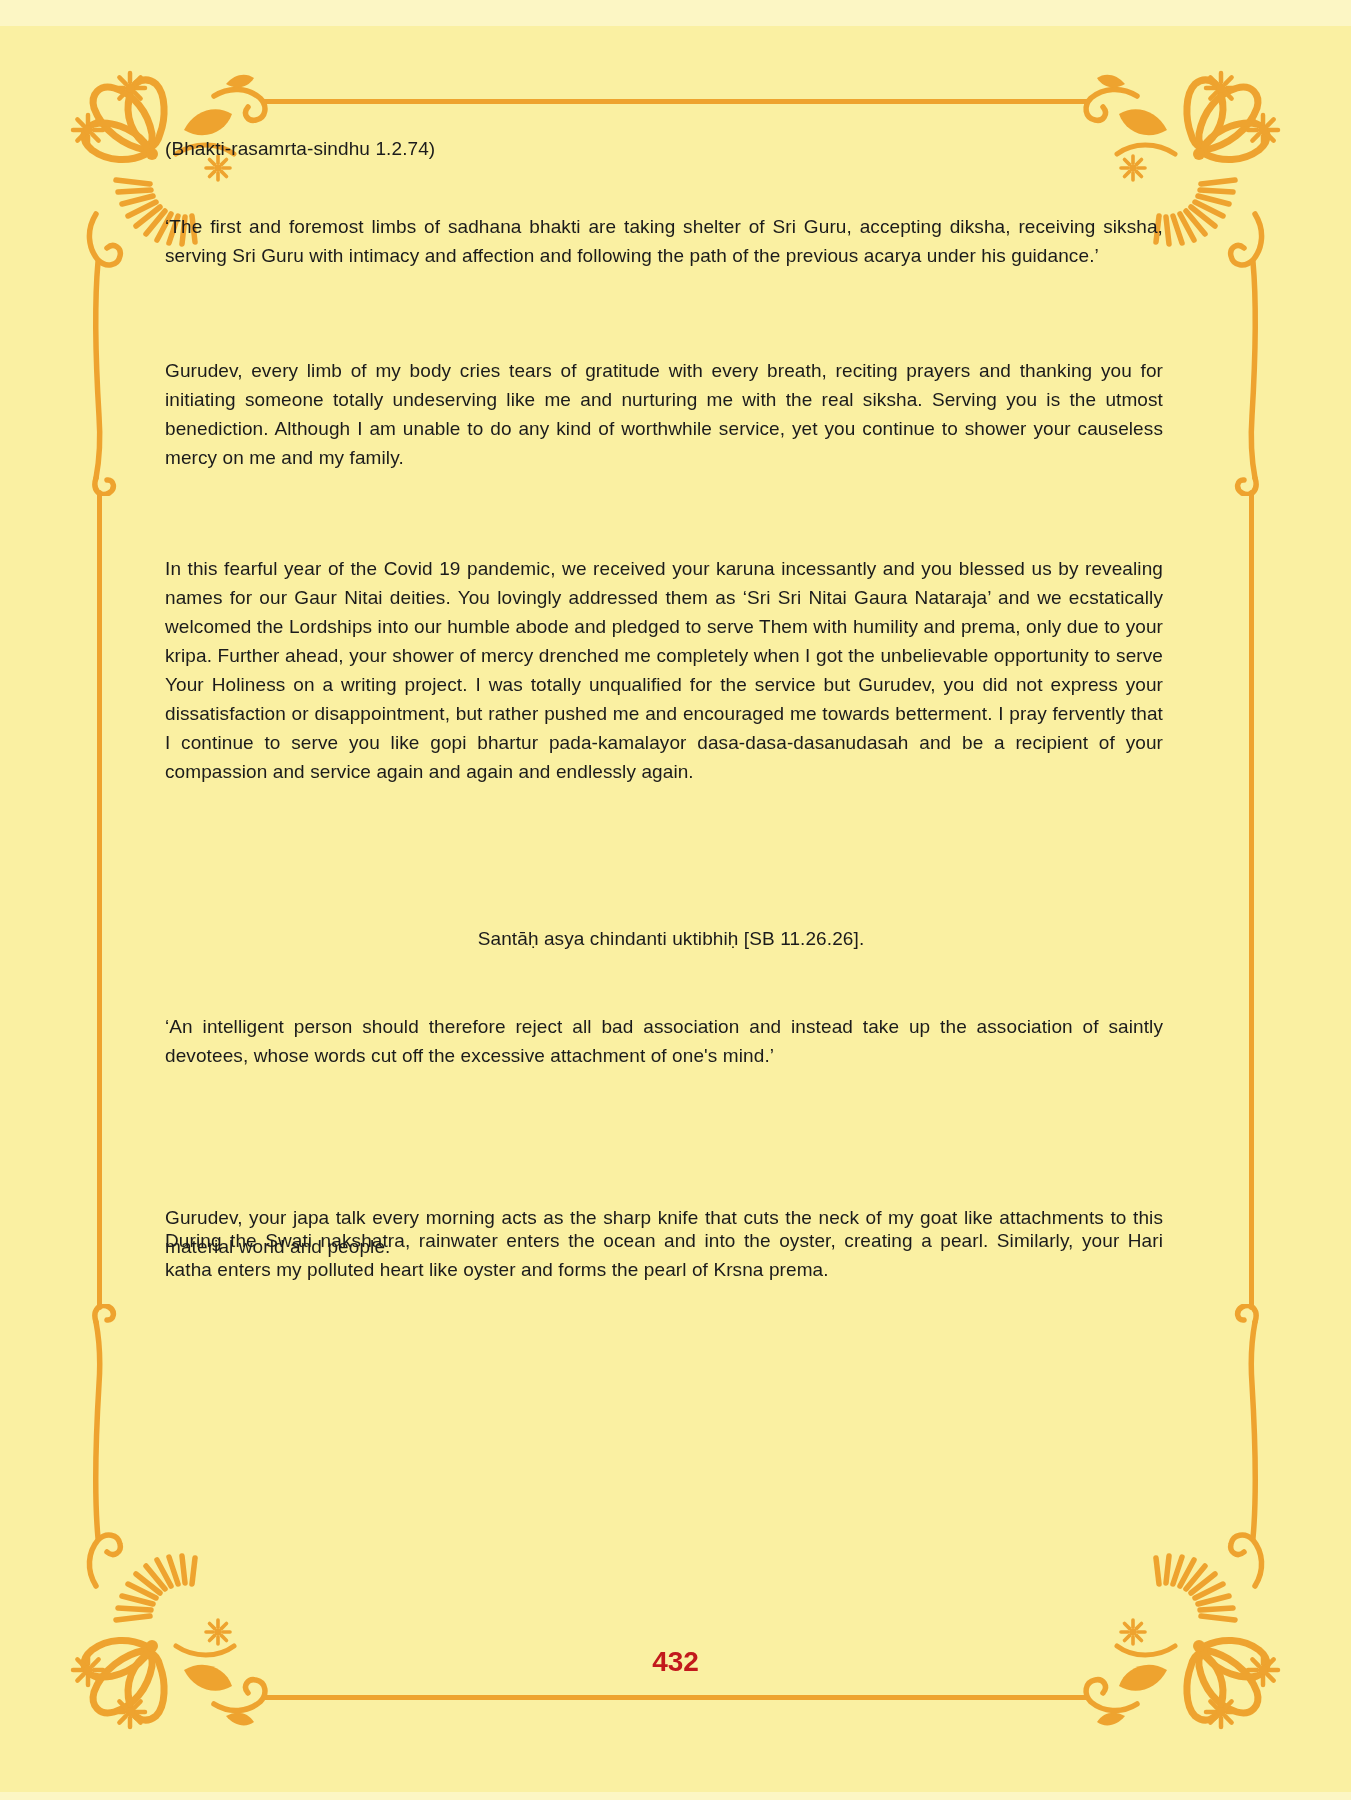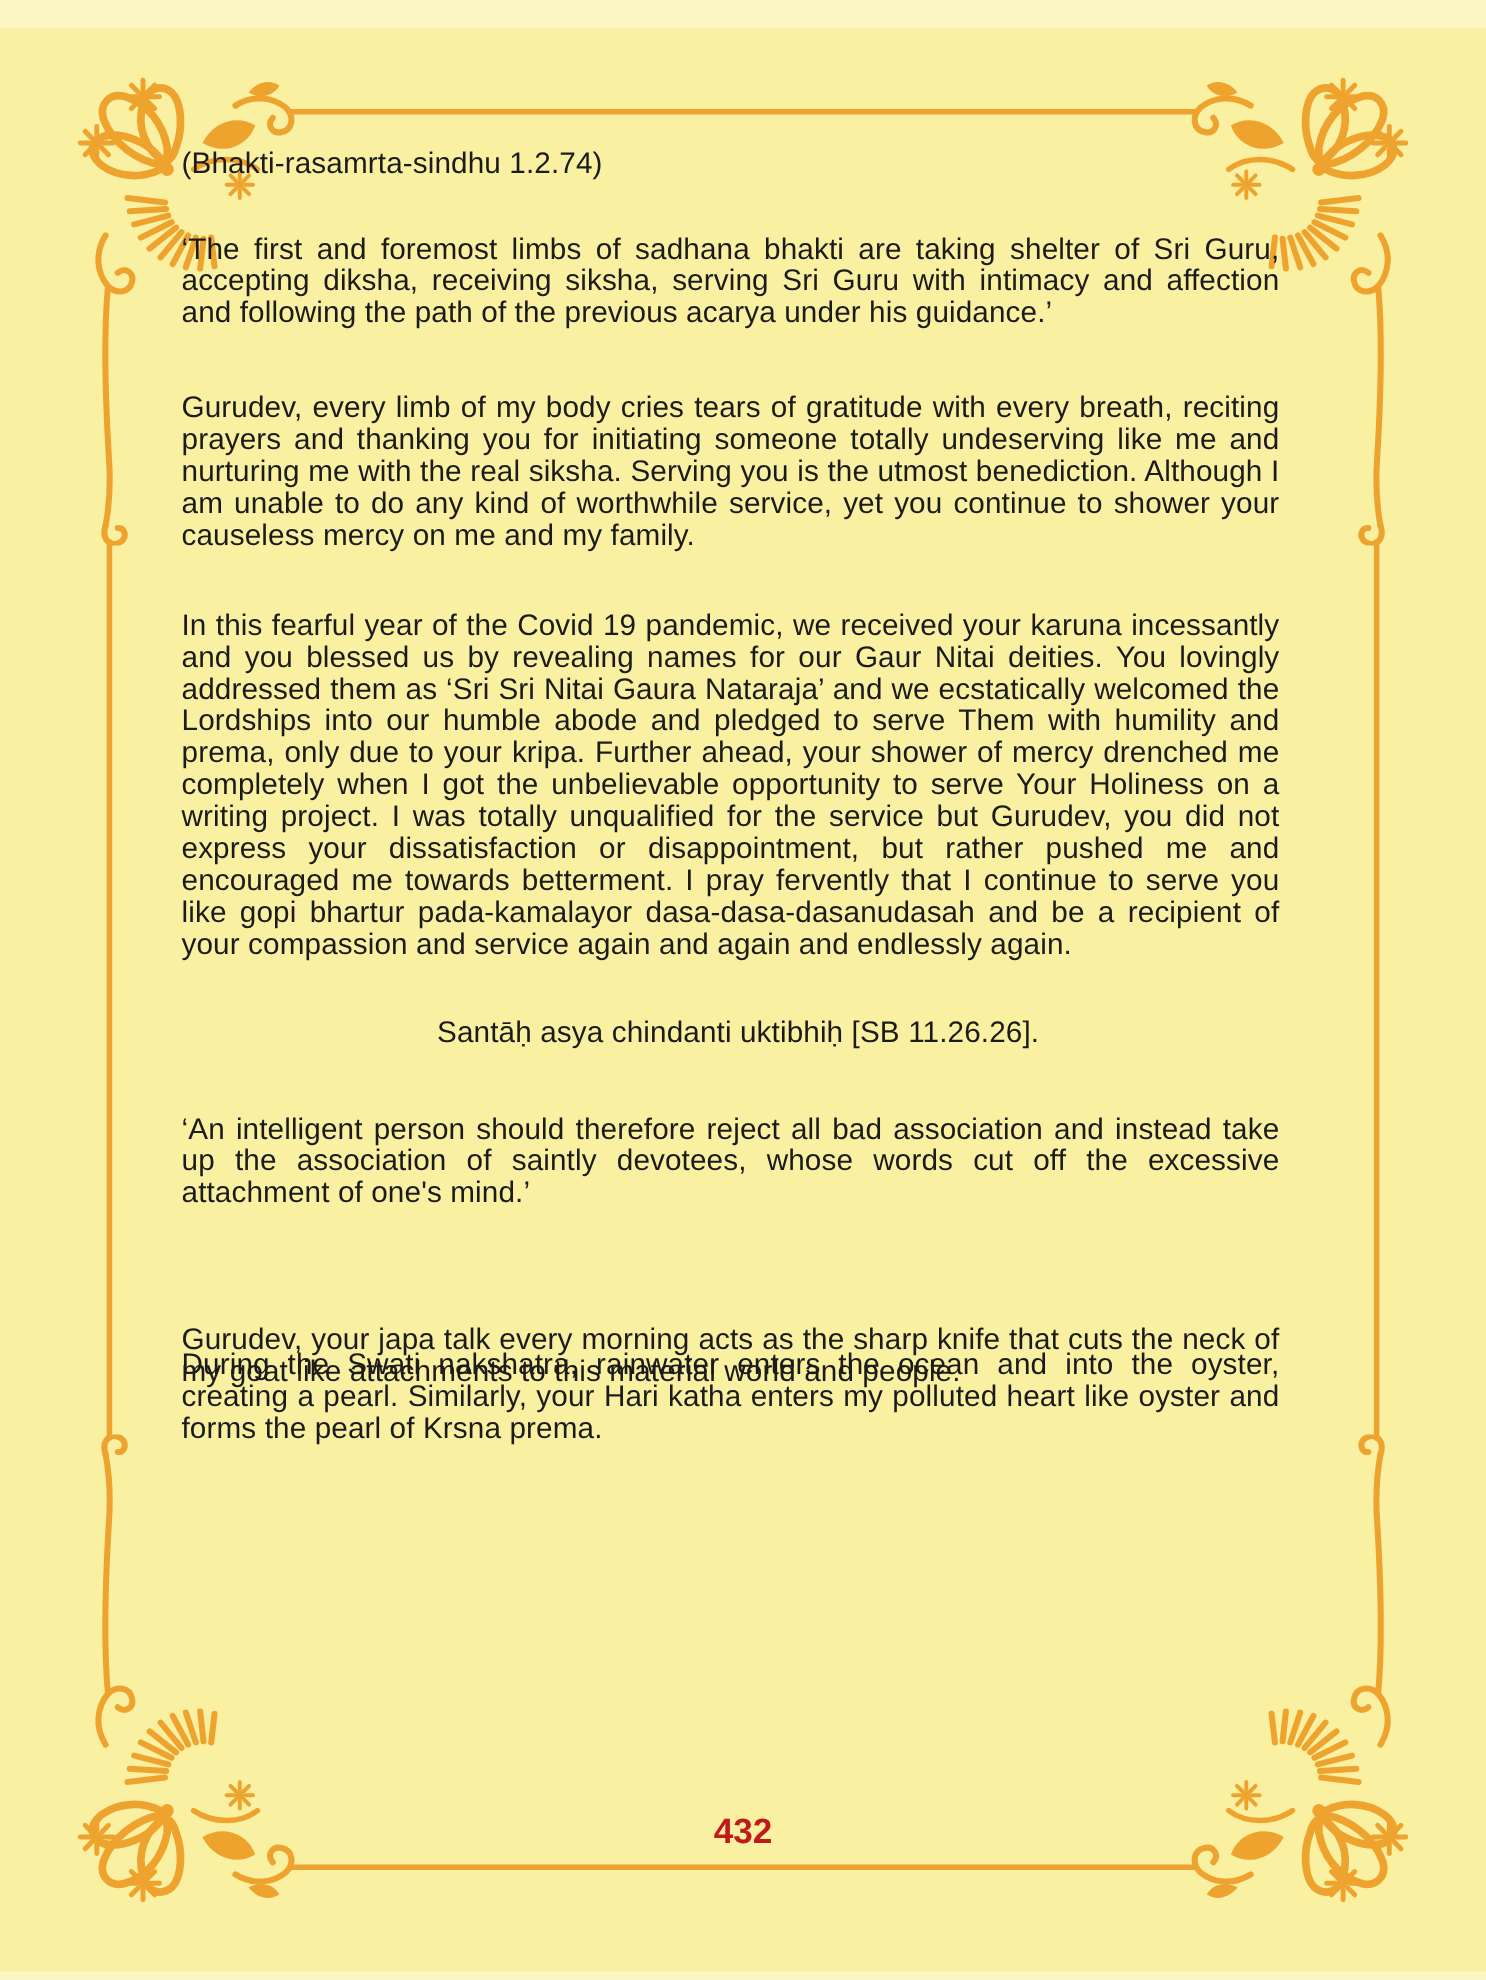--- a/index.html
+++ b/index.html
@@ -32,29 +32,29 @@
   .orn{position:absolute;width:210px;height:430px;z-index:2;color:var(--ornament);}
   .orn.tl{left:66px;top:66px;}
   .orn.tr{right:66px;top:66px;transform:scaleX(-1);}
   .orn.bl{left:66px;bottom:66px;transform:scaleY(-1);}
   .orn.br{right:66px;bottom:66px;transform:scale(-1,-1);}
 
   
   .text-col{position:absolute;left:165px;top:0;width:998px;height:100%;z-index:3;}
   .bt{
     position:absolute;left:0;width:100%;margin:0;
-    font-size:27px;line-height:29px;color:var(--text);
+    font-size:19px;line-height:29px;color:var(--text);
     text-align:justify;letter-spacing:0.1px;
   }
   .ref{text-align:left;}
   .sanskrit{padding-left:7px;text-align:center;}
   .cont{text-align-last:justify;}
   .pagenum{
     position:absolute;top:1646px;left:0;width:100%;z-index:3;
-    text-align:center;font-size:32px;font-weight:bold;
+    text-align:center;font-size:28px;font-weight:bold;
     color:var(--page_number);
   }
 </style>
 </head>
 <body>
 
 <svg width="0" height="0" style="position:absolute" aria-hidden="true">
   <defs>
     <g id="daisy">
       <g stroke="currentColor" stroke-width="4.5" stroke-linecap="round" fill="none">

